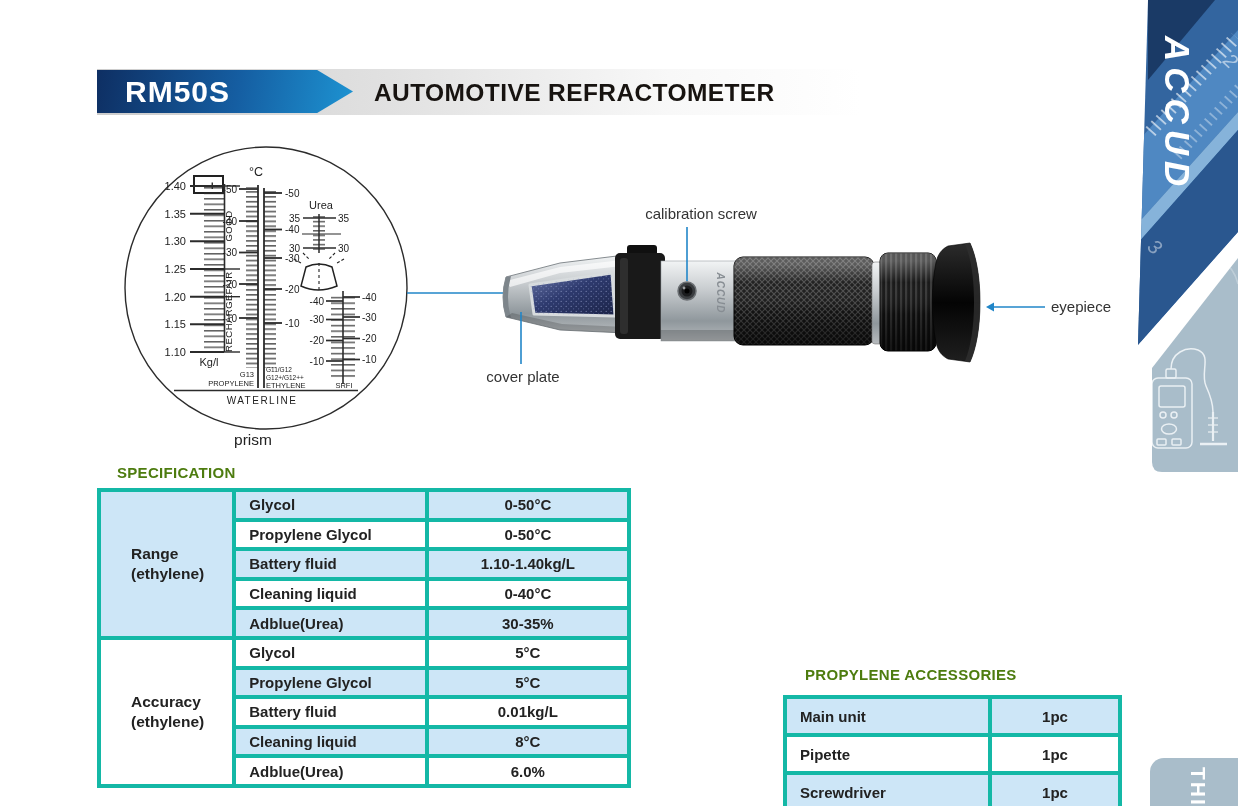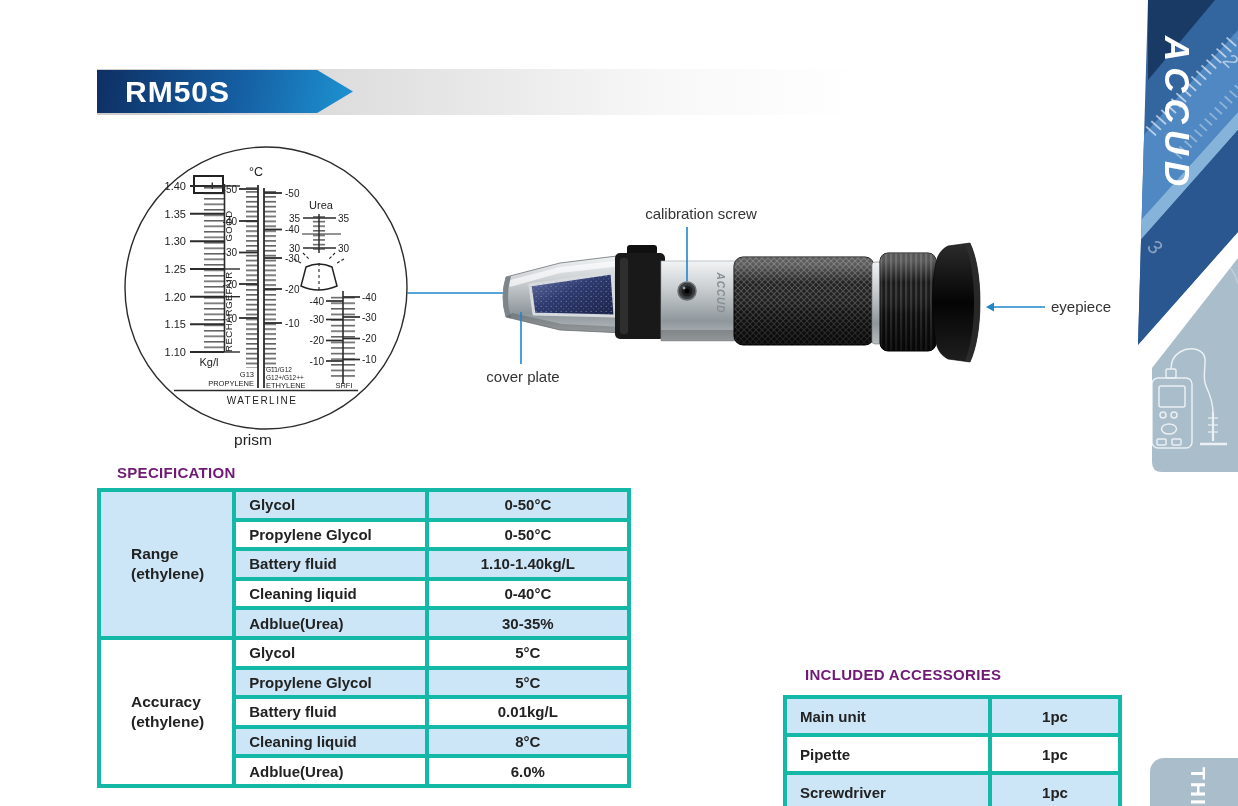--- a/index.html
+++ b/index.html
@@ -10,21 +10,21 @@
   .title-band{position:absolute;left:97px;top:69px;width:763px;height:46px;
     background:linear-gradient(90deg,#cccccc 0%,#e2e2e2 40%,#f8f8f8 75%,#ffffff 100%);}
   .model-badge{position:absolute;left:97px;top:70px;width:256px;height:43px;
     background:linear-gradient(100deg,#0e2f63 0%,#155ea2 55%,#1d93d2 100%);
     clip-path:polygon(0 0,86% 0,100% 50%,86% 100%,0 100%);
     display:flex;align-items:center;padding-left:28px;box-sizing:border-box;}
   .model-badge span{color:#fff;font-size:30px;font-weight:bold;letter-spacing:1px;}
   .page-title{position:absolute;left:374px;top:79px;font-size:24.5px;font-weight:bold;
     color:#171310;letter-spacing:.4px;}
   
-  .sec-h{position:absolute;font-size:15px;font-weight:bold;color:#701a75;letter-spacing:.3px;}
+  .sec-h{position:absolute;font-size:15px;font-weight:bold;color:#4d7c0f;letter-spacing:.3px;}
   .spec-h{left:117px;top:464px;}
   .acc-h{left:805px;top:666px;}
   
   table{border-collapse:collapse;table-layout:fixed;position:absolute;background:#fff;
     border:2.5px solid #2e86c0;}
   td{border:4px solid #14b8a6;font-size:15px;color:#222;padding:0;overflow:hidden;}
   .spec{left:97px;top:488px;width:534px;}
   .spec tr{height:29.6px;}
   .acc{left:783px;top:695px;width:339px;}
   .acc tr{height:38px;padding-left:31px;}
@@ -42,20 +42,21 @@
 </style>
 </head>
 <body>
 
 <div class="page">
 
   <div class="title-band"></div>
   <div class="model-badge">
     <span>RM50S</span>
   </div>
+  <div class="page-title">AUTOMOTIVE REFRACTOMETER</div>
 
   <svg class="figure-svg" width="1238" height="806" viewBox="0 0 1238 806">
     <defs>
       <pattern id="tkA" patternUnits="userSpaceOnUse" width="60" height="5.5">
         <line x1="0" y1="0.8" x2="60" y2="0.8" stroke="#2b2b2b" stroke-width="1.1"></line>
       </pattern>
       <pattern id="tkB" patternUnits="userSpaceOnUse" width="60" height="4.9">
         <line x1="0" y1="0.8" x2="60" y2="0.8" stroke="#2b2b2b" stroke-width="1.1"></line>
       </pattern>
       <pattern id="tkC" patternUnits="userSpaceOnUse" width="60" height="5.6">
@@ -365,21 +366,21 @@
       <td class="param hl">Cleaning liquid</td>
       <td class="val hl">8°C</td>
     </tr>
     <tr>
       <td class="param">Adblue(Urea)</td>
       <td class="val">6.0%</td>
     </tr>
   </tbody>
     </table>
 
-  <div class="sec-h acc-h">INCLUDED ACCESSORIES</div>
+  <div class="sec-h acc-h">PROPYLENE ACCESSORIES</div>
   <table class="acc">
     <colgroup>
         <col style="width:205px">
         <col style="width:130px">
       </colgroup>
     <tbody>
         <tr>
       <td class="param hl">Main unit</td>
       <td class="val hl">1pc</td>
     </tr>

